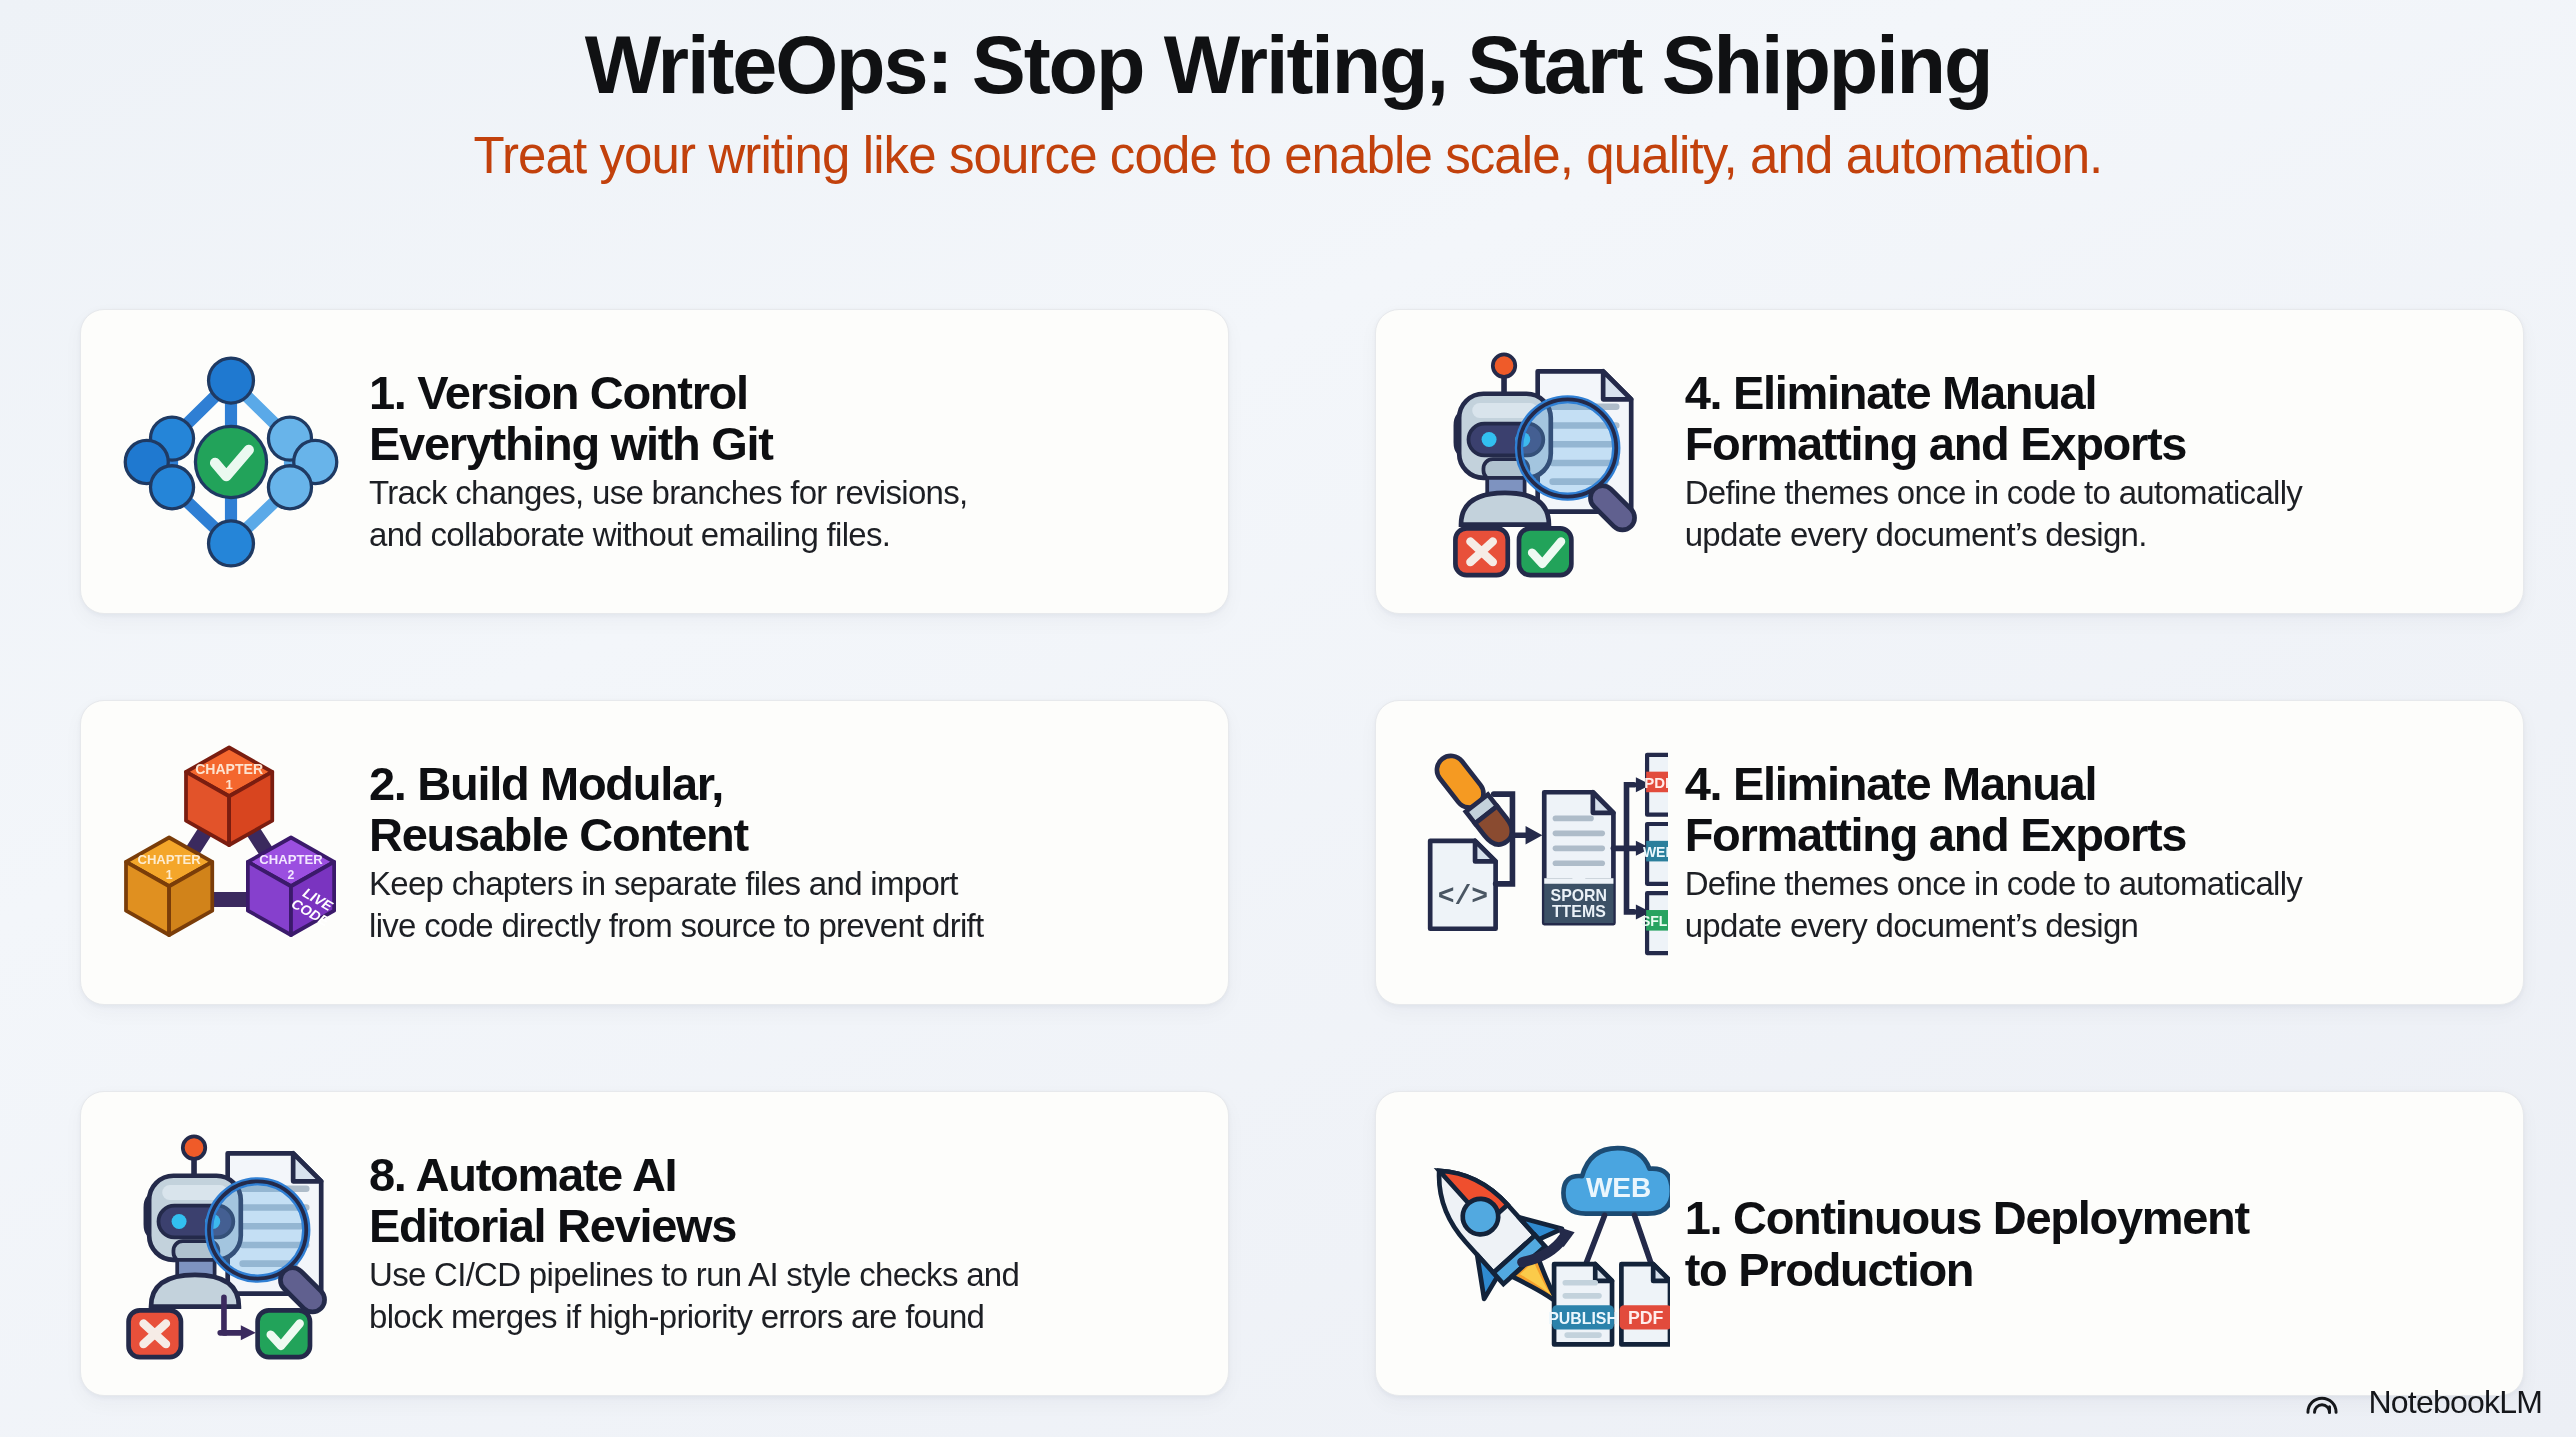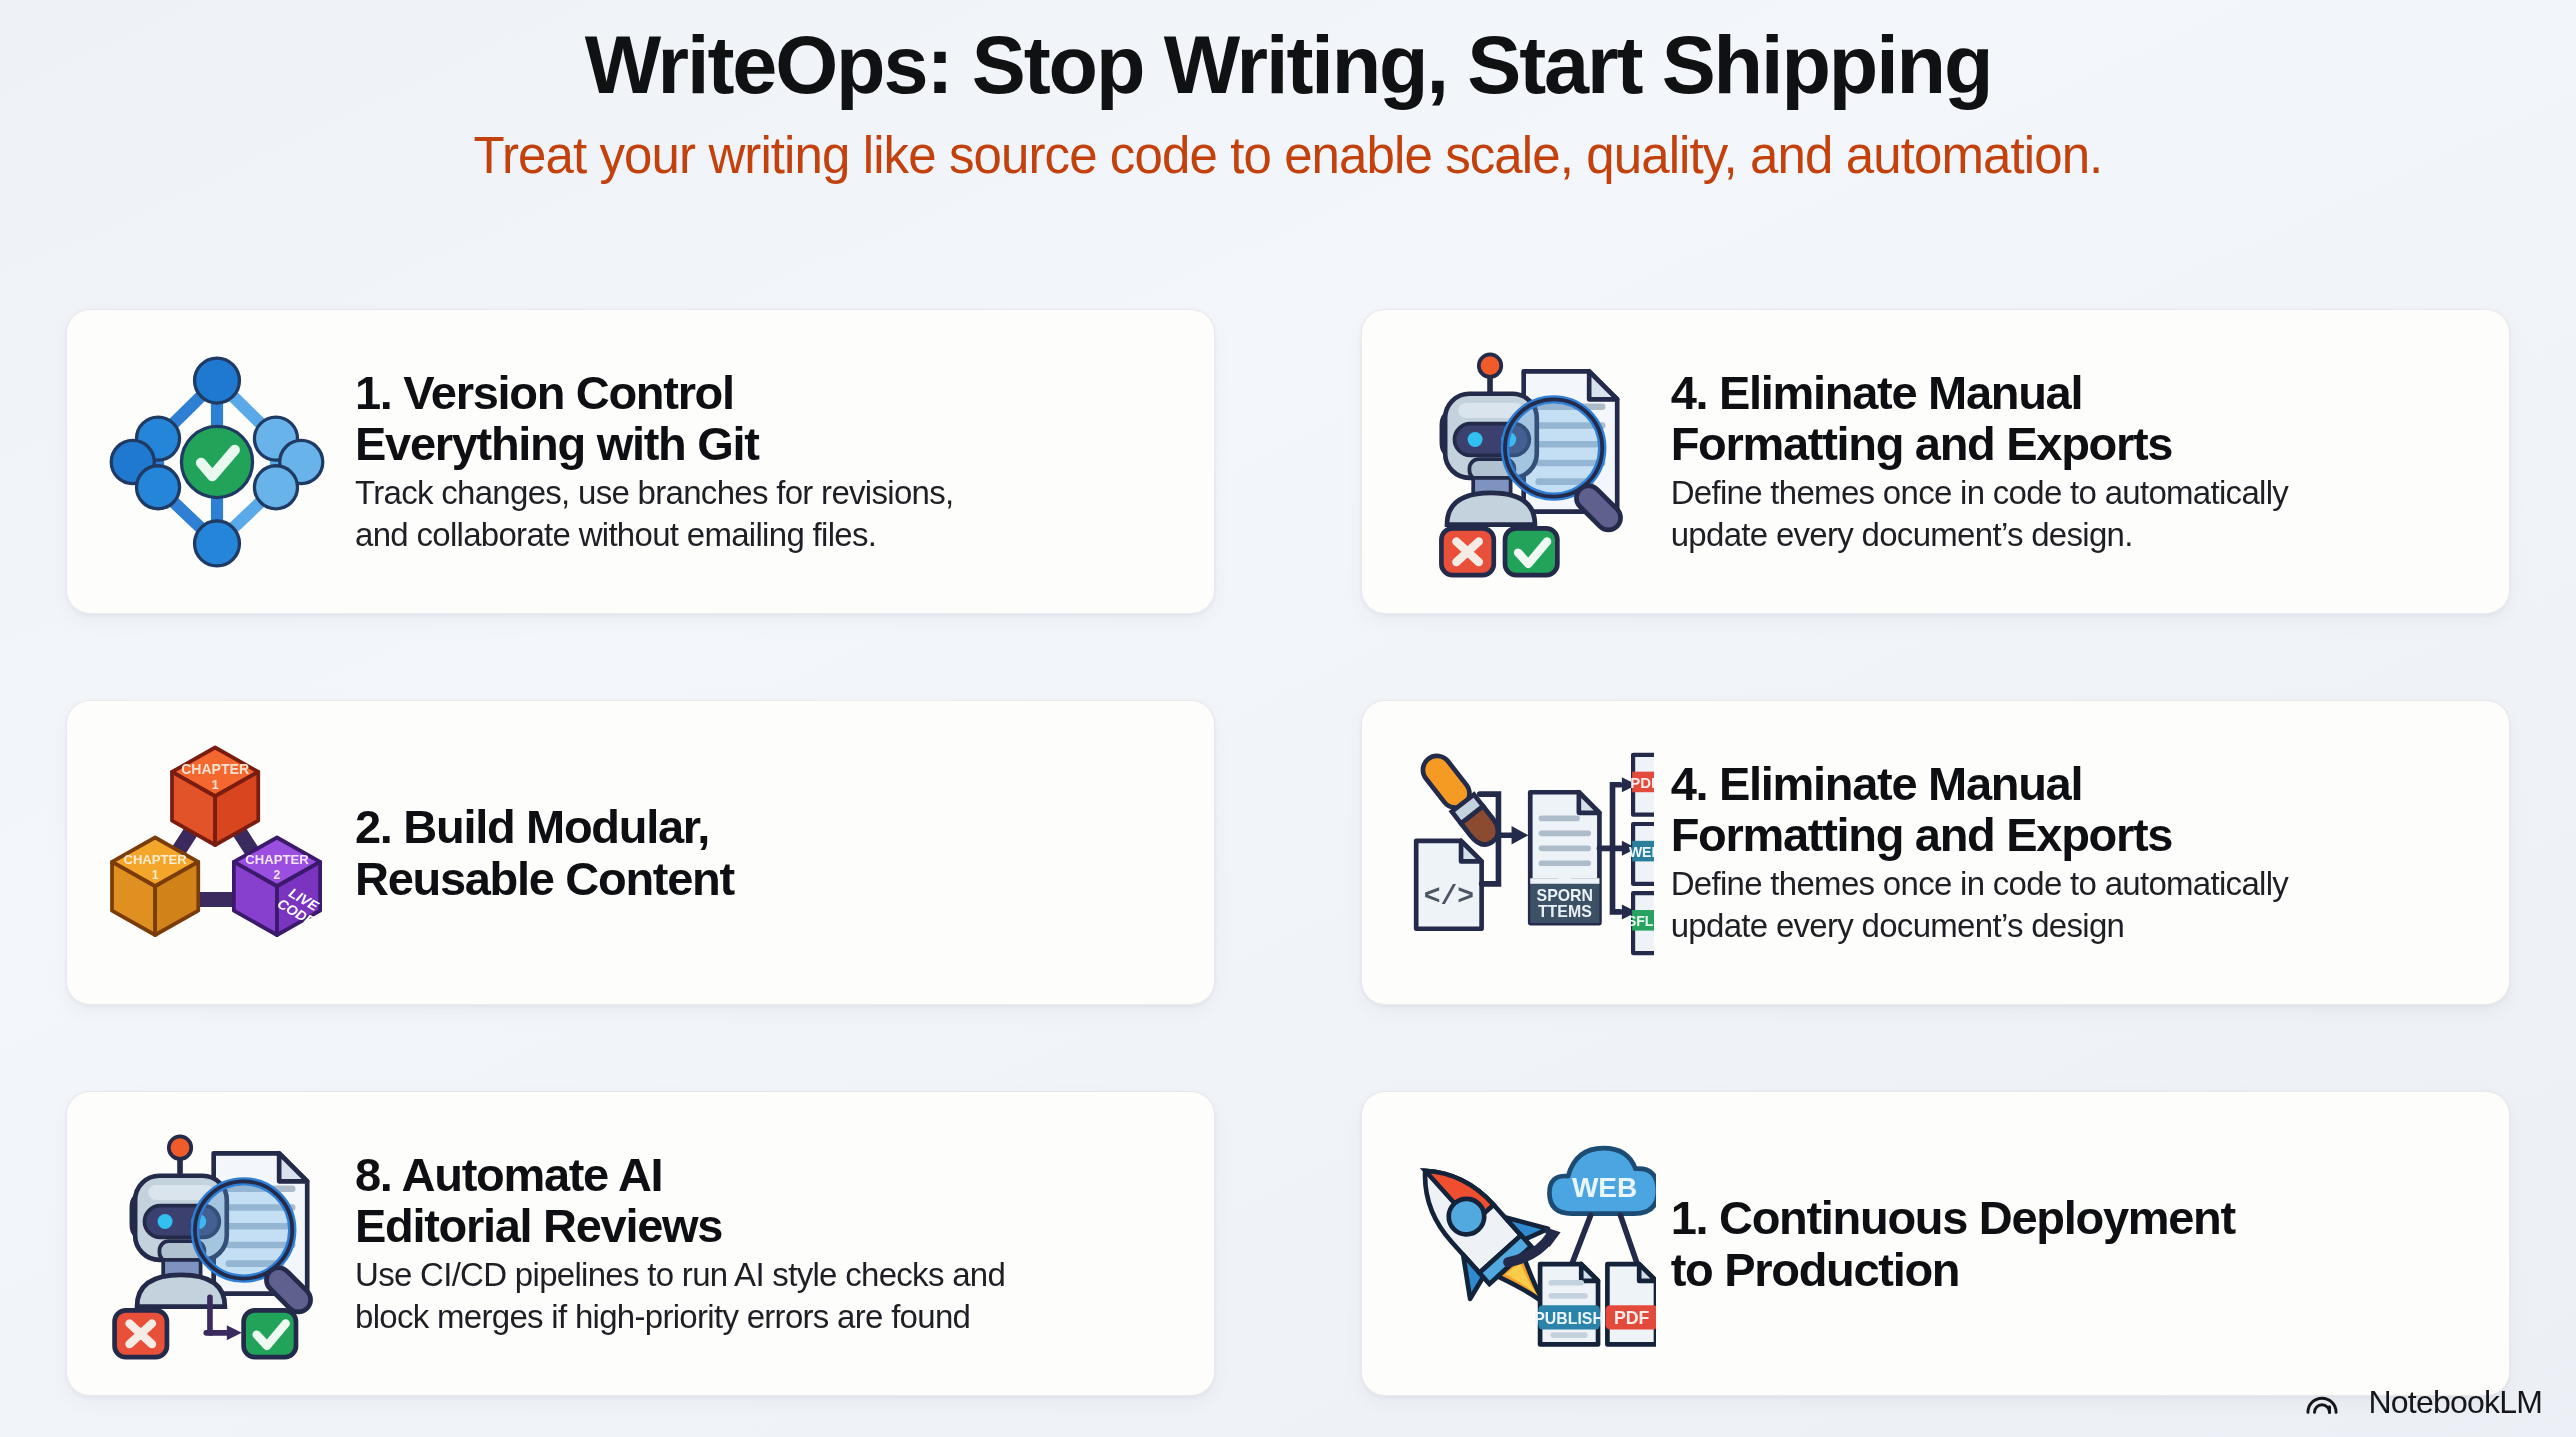--- a/index.html
+++ b/index.html
@@ -38,21 +38,21 @@
     font-weight: 400;
     letter-spacing: -0.9px;
     line-height: 1.05;
     color: #c2410c;
   }
 
   
   .cards-grid {
     position: absolute;
     top: 309px;
-    left: 66px;
+    left: 80px;
     width: 2445px;
     display: grid;
     grid-template-columns: 1149px 1149px;
     grid-template-rows: 305px 305px 305px;
     column-gap: 146px;
     row-gap: 86px;
   }
 
   .card {
     background: #fdfdfb;
@@ -248,20 +248,22 @@
         <text x="192" y="148" text-anchor="middle" font-family="Liberation Sans, sans-serif" font-size="13" font-weight="700" fill="#f2e6ff">2</text>
         <g transform="rotate(30 216 178)">
           <text x="216" y="174" text-anchor="middle" font-family="Liberation Sans, sans-serif" font-size="15" font-weight="700" font-style="italic" fill="#ffffff">LIVE</text>
           <text x="216" y="190" text-anchor="middle" font-family="Liberation Sans, sans-serif" font-size="15" font-weight="700" font-style="italic" fill="#ffffff">CODE</text>
         </g>
       </svg>
     </div>
     <div class="card-body">
       <div class="card-title">2. Build Modular,
 Reusable Content</div>
+      <div class="card-desc">Keep chapters in separate files and import
+live code directly from source to prevent drift</div>
     </div>
   </div>
 
   <div class="card col-right">
     <div class="card-icon">
       <svg width="255" height="230" viewBox="0 0 272 246" aria-hidden="true">
 
         <g transform="rotate(-38 58 52)">
           <rect x="40" y="12" width="30" height="62" rx="15" fill="#f59a22" stroke="#242a4a" stroke-width="5"></rect>
           <rect x="40" y="72" width="30" height="16" fill="#c3d2dc" stroke="#242a4a" stroke-width="5"></rect>

